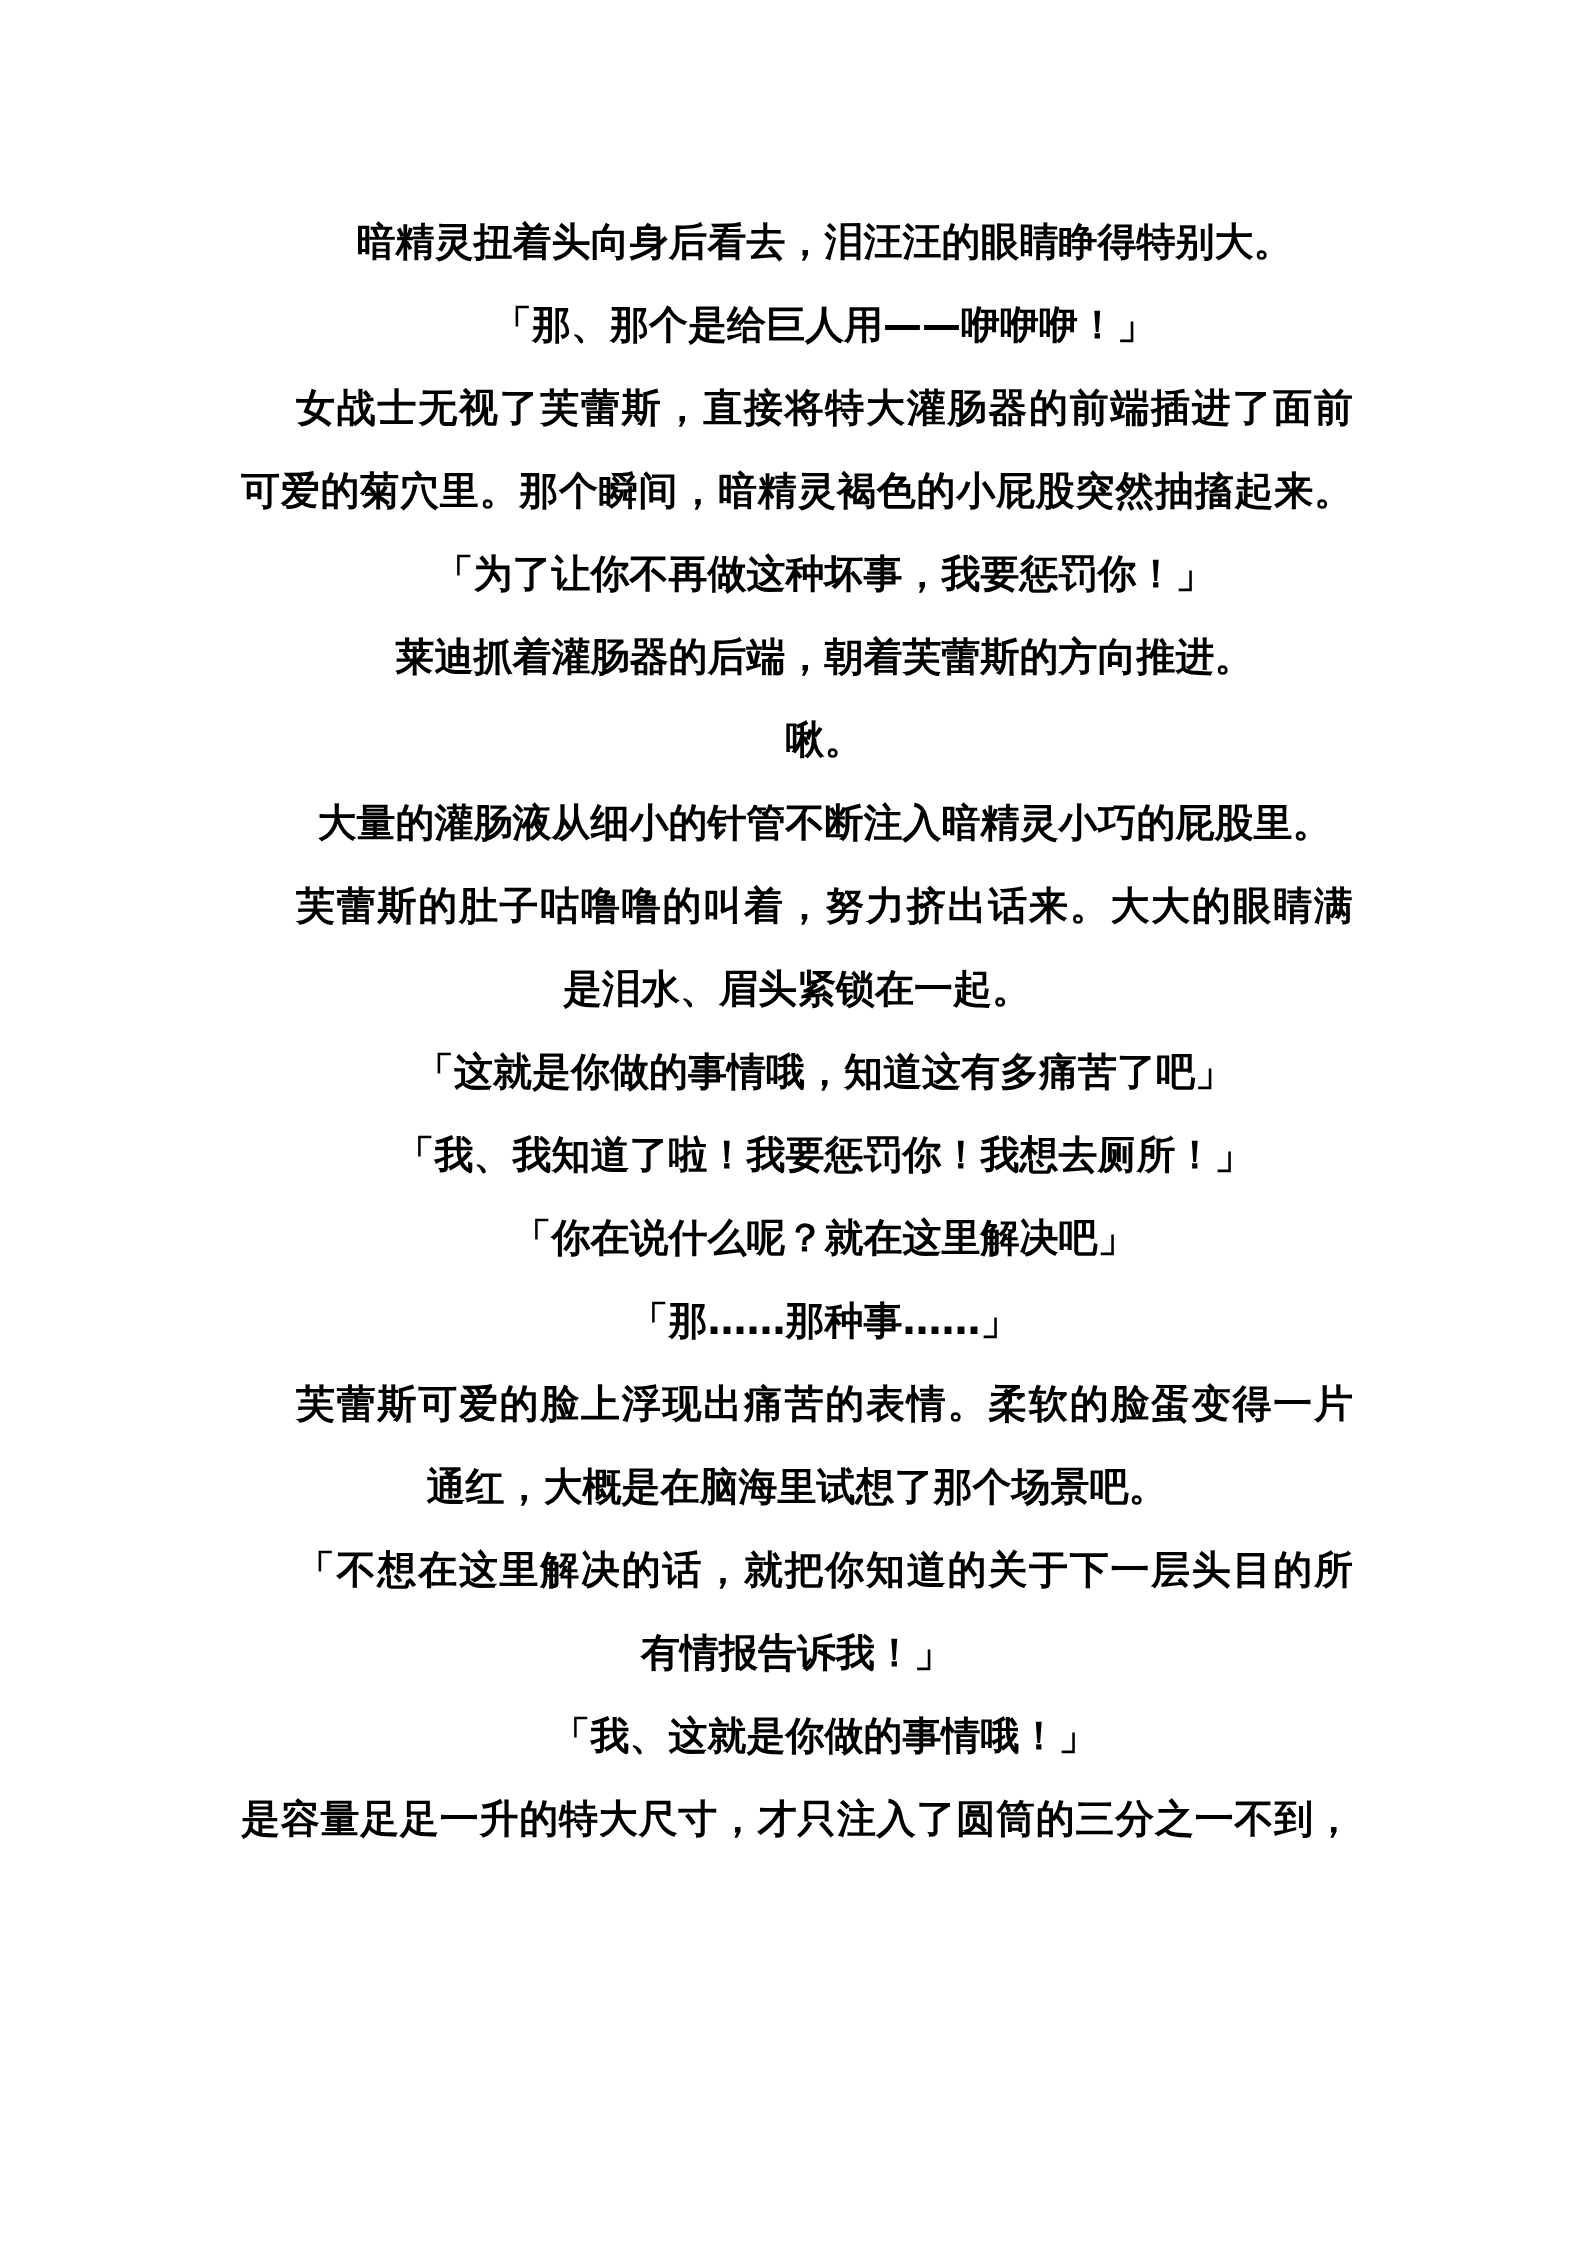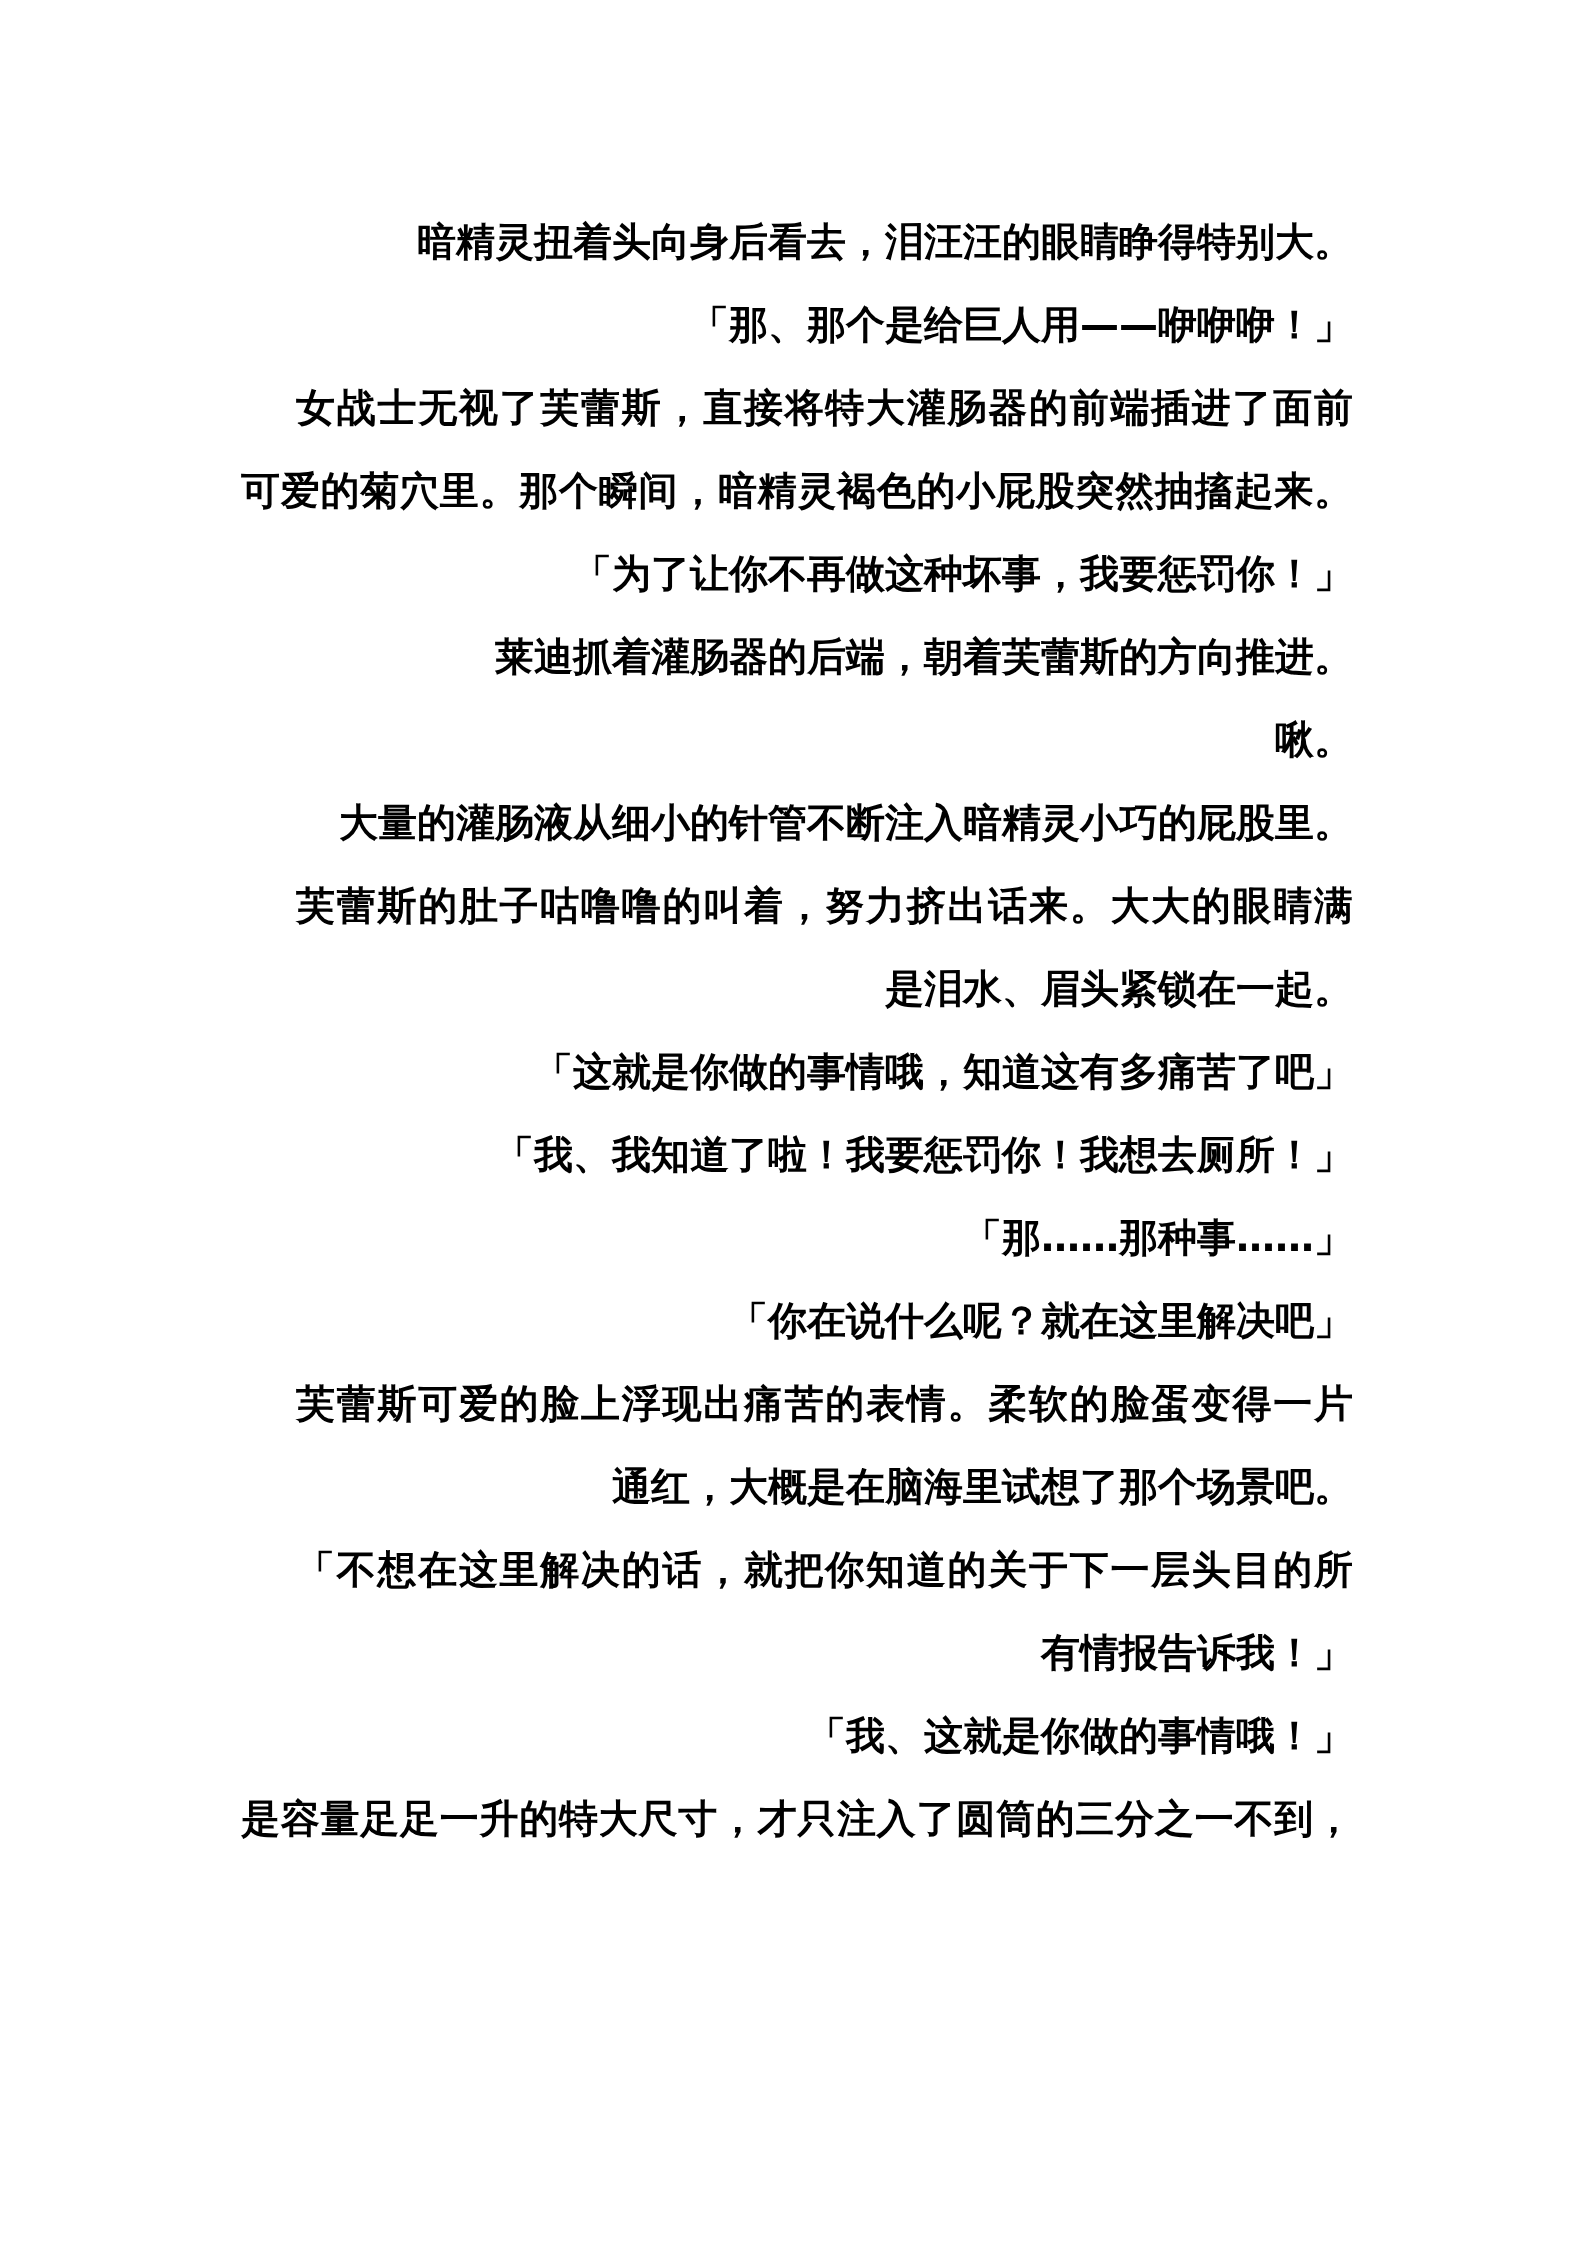--- a/index.html
+++ b/index.html
@@ -28,21 +28,21 @@
       width: 1112px;
       font-family: "DejaVu Sans", "Liberation Sans", sans-serif;
       font-weight: bold;
       font-size: 39px;
       color: #000000;
     }
     .line {
       height: 83px;
       line-height: 83px;
       white-space: nowrap;
-      text-align: right;
+      text-align: center;
     }
     .line.indent {
       padding-left: 55px;
     }
     .line.full {
       text-align: justify;
       text-align-last: justify;
     }
   </style>
 </head>
@@ -88,25 +88,25 @@
 
     <div>
       <div class="line indent">「这就是你做的事情哦，知道这有多痛苦了吧」</div>
     </div>
 
     <div>
       <div class="line indent">「我、我知道了啦！我要惩罚你！我想去厕所！」</div>
     </div>
 
     <div>
-      <div class="line indent">「那……那种事……」</div>
+      <div class="line indent">「你在说什么呢？就在这里解决吧」</div>
     </div>
 
     <div>
-      <div class="line indent">「你在说什么呢？就在这里解决吧」</div>
+      <div class="line indent">「那……那种事……」</div>
     </div>
 
     <div>
       <div class="line indent full">芙蕾斯可爱的脸上浮现出痛苦的表情。柔软的脸蛋变得一片</div>
       <div class="line">通红，大概是在脑海里试想了那个场景吧。</div>
     </div>
 
     <div>
       <div class="line indent full">「不想在这里解决的话，就把你知道的关于下一层头目的所</div>
       <div class="line">有情报告诉我！」</div>

